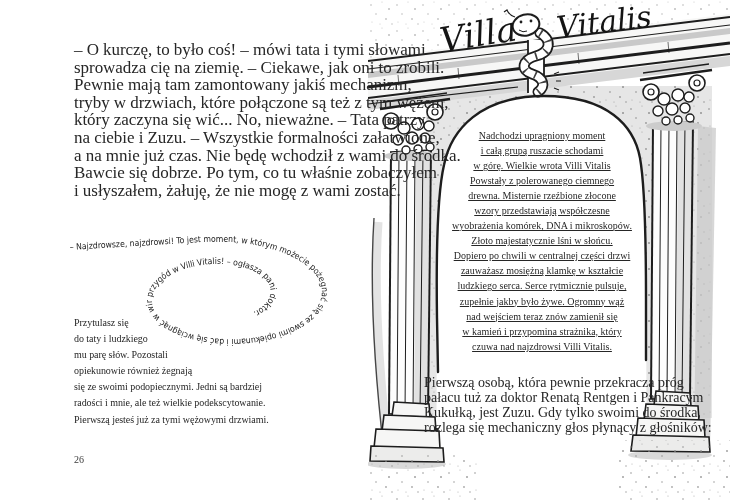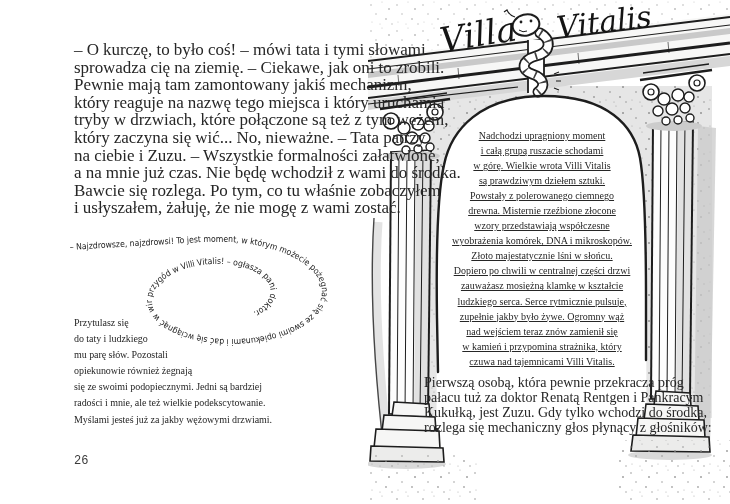--- a/index.html
+++ b/index.html
@@ -9,64 +9,63 @@
   #spread{
     position:relative;width:730px;height:504px;margin:0 auto;
     background:var(--paper);overflow:hidden;
     font-family:"Liberation Serif", serif;color:var(--text);
   }
   .abs{position:absolute;}
   .line{white-space:nowrap;}
   
   #para1{left:74px;top:41px;font-size:17px;line-height:17.6px;letter-spacing:-0.05px;z-index:3;}
   #para2{left:74px;top:315px;font-size:10px;line-height:16.1px;letter-spacing:-0.05px;z-index:3;}
-  #pageno{left:74px;top:454px;font-size:12px;color:#3a3a3a;z-index:3;font-family:Liberation Mono, monospace;}
+  #pageno{left:74px;top:454px;font-size:10px;color:#3a3a3a;z-index:3;}
   
   #spiralSvg{left:62px;top:224px;width:320px;height:160px;z-index:2;}
   #spiralSvg text{font-family:"DejaVu Sans", sans-serif;font-size:8.6px;fill:#202020;}
   
   #gateSvg{left:368px;top:0px;width:362px;height:504px;z-index:1;}
   
   #archText{left:438px;top:128px;width:208px;text-align:center;font-size:10px;line-height:15.05px;z-index:3;text-decoration:underline;}
   #bottomText{left:424px;top:375px;width:237px;text-align:center;font-size:14px;line-height:15px;z-index:3;}
   .script{font-family:"DejaVu Serif", serif;font-style:italic;fill:#141414;}
 </style>
 </head>
 <body>
 
 <div id="spread">
 
   <div class="abs" id="para1">
       <div class="line">– O kurczę, to było coś! – mówi tata i tymi słowami</div>
       <div class="line">sprowadza cię na ziemię. – Ciekawe, jak oni to zrobili.</div>
       <div class="line">Pewnie mają tam zamontowany jakiś mechanizm,</div>
-      <div class="line">który reaguje na nazwę tego miejsca i który uruchamia</div>
       <div class="line">tryby w drzwiach, które połączone są też z tym wężem,</div>
       <div class="line">który zaczyna się wić... No, nieważne. – Tata patrzy</div>
       <div class="line">na ciebie i Zuzu. – Wszystkie formalności załatwione,</div>
       <div class="line">a na mnie już czas. Nie będę wchodził z wami do środka.</div>
-      <div class="line">Bawcie się rozlega. Po tym, co tu właśnie zobaczyłem</div>
+      <div class="line">Bawcie się dobrze. Po tym, co tu właśnie zobaczyłem</div>
       <div class="line">i usłyszałem, żałuję, że nie mogę z wami zostać.</div>
     </div>
 
   <svg class="abs" id="spiralSvg" viewBox="0 0 320 160" xmlns="http://www.w3.org/2000/svg" aria-hidden="true">
     <path id="spiral-path" d="M 8 26 L 142.0 17.9 L 151.0 17.6 L 159.8 17.6 L 168.6 18.0 L 177.3 18.7 L 185.7 19.7 L 193.9 21.1 L 201.8 22.8 L 209.4 24.8 L 216.5 27.0 L 223.2 29.6 L 229.5 32.3 L 235.2 35.3 L 240.4 38.5 L 245.0 41.9 L 249.0 45.4 L 252.4 49.1 L 255.2 52.8 L 257.3 56.7 L 258.8 60.6 L 259.7 64.5 L 259.9 68.5 L 259.5 72.4 L 258.5 76.2 L 256.9 80.0 L 254.7 83.7 L 251.9 87.3 L 248.6 90.7 L 244.7 94.0 L 240.4 97.1 L 235.7 100.0 L 230.5 102.6 L 225.0 105.1 L 219.1 107.3 L 213.0 109.3 L 206.6 110.9 L 200.0 112.4 L 193.3 113.5 L 186.5 114.4 L 179.6 114.9 L 172.7 115.2 L 165.9 115.2 L 159.1 115.0 L 152.4 114.4 L 146.0 113.6 L 139.7 112.6 L 133.7 111.3 L 127.9 109.7 L 122.5 108.0 L 117.4 106.0 L 112.6 103.8 L 108.3 101.5 L 104.4 99.0 L 100.9 96.4 L 97.9 93.6 L 95.4 90.8 L 93.3 87.8 L 91.7 84.8 L 90.6 81.8 L 89.9 78.8 L 89.8 75.7 L 90.1 72.7 L 90.9 69.7 L 92.1 66.8 L 93.8 63.9 L 95.8 61.2 L 98.3 58.6 L 101.1 56.1 L 104.3 53.7 L 107.8 51.5 L 111.5 49.4 L 115.6 47.6 L 119.8 45.9 L 124.2 44.4 L 128.8 43.2 L 133.5 42.1 L 138.3 41.2 L 143.2 40.6 L 148.1 40.2 L 152.9 39.9 L 157.8 39.9 L 162.5 40.1 L 167.1 40.6 L 171.6 41.2 L 175.9 41.9 L 180.1 42.9 L 184.0 44.1 L 187.7 45.4 L 191.1 46.8 L 194.3 48.4 L 197.1 50.1 L 199.7 51.9 L 202.0 53.9 L 203.9 55.9 L 205.5 57.9 L 206.8 60.0 L 207.7 62.2 L 208.3 64.3 L 208.6 66.5 L 208.6 68.7 L 208.2 70.8 L 207.6 72.9 L 206.7 75.0 L 205.5 77.0 L 204.0 78.9 L 202.3 80.7 L 200.4 82.4 L 198.3 84.0 L 196.0 85.5 L 193.5 86.9 L 190.9 88.1 L 188.2 89.2 L 185.4 90.2 L 182.6 91.0 L 179.7 91.7 L 176.8 92.2 L 173.8 92.6 L 170.9 92.9 L 168.1 93.0 L 165.3 92.9 L 162.6 92.7 L 160.0 92.4 L 157.5 91.9 L 155.1 91.4 L 152.9 90.7 L 150.9 89.9 L 149.0 89.0 L 147.3 88.0 L 145.8 87.0 L 144.4 85.9 L 143.3 84.7 L 142.3 83.4 L 141.6 82.2 L 141.0 80.9 L 140.7 79.6 L 140.5 78.2 L 140.5 76.9 L 140.6 75.6 L 140.9 74.3 L 141.4 73.1 L 142.0 71.9" fill="none" stroke="none"></path>
     <text>
       <textPath href="#spiral-path" textLength="655" lengthAdjust="spacingAndGlyphs">– Najzdrowsze, najzdrowsi! To jest moment, w którym możecie pożegnać się ze swoimi opiekunami i dać się wciągnąć w wir przygód w Villi Vitalis! – ogłasza pani doktor.</textPath>
     </text>
   </svg>
 
   <div class="abs" id="para2">
       <div class="line">Przytulasz się</div>
       <div class="line">do taty i ludzkiego</div>
       <div class="line">mu parę słów. Pozostali</div>
       <div class="line">opiekunowie również żegnają</div>
       <div class="line">się ze swoimi podopiecznymi. Jedni są bardziej</div>
       <div class="line">radości i mnie, ale też wielkie podekscytowanie.</div>
-      <div class="line">Myślami jesteś już za jakby wężowymi drzwiami.</div>
+      <div class="line">Pierwszą jesteś już za tymi wężowymi drzwiami.</div>
     </div>
 
   <div class="abs" id="pageno">26</div>
 
   <svg class="abs" id="gateSvg" viewBox="0 0 362 504" xmlns="http://www.w3.org/2000/svg" aria-hidden="true">
     <defs>
       <pattern id="speck" width="26" height="26" patternUnits="userSpaceOnUse">
         <circle cx="3" cy="5" r="0.8" fill="#7a7a7a"></circle>
           <circle cx="14" cy="2" r="0.6" fill="#9a9a9a"></circle>
         <circle cx="21" cy="9" r="1" fill="#8a8a8a"></circle>
@@ -208,35 +207,34 @@
     </g>
 
     <rect x="0" y="452" width="110" height="50" fill="url(#speck)" opacity="0.8"></rect>
     <rect x="250" y="440" width="112" height="62" fill="url(#speck)" opacity="0.8"></rect>
   </svg>
 
   <div class="abs" id="archText">
       <div class="line">Nadchodzi upragniony moment</div>
       <div class="line">i całą grupą ruszacie schodami</div>
       <div class="line">w górę. Wielkie wrota Villi Vitalis</div>
-      <div class="line">są prawdziwym dziełem sztuki.</div>
       <div class="line">Powstały z polerowanego ciemnego</div>
       <div class="line">drewna. Misternie rzeźbione złocone</div>
       <div class="line">wzory przedstawiają współczesne</div>
       <div class="line">wyobrażenia komórek, DNA i mikroskopów.</div>
       <div class="line">Złoto majestatycznie lśni w słońcu.</div>
       <div class="line">Dopiero po chwili w centralnej części drzwi</div>
       <div class="line">zauważasz mosiężną klamkę w kształcie</div>
       <div class="line">ludzkiego serca. Serce rytmicznie pulsuje,</div>
       <div class="line">zupełnie jakby było żywe. Ogromny wąż</div>
       <div class="line">nad wejściem teraz znów zamienił się</div>
       <div class="line">w kamień i przypomina strażnika, który</div>
-      <div class="line">czuwa nad tajemnicami Villi Vitalis.</div>
+      <div class="line">czuwa nad najzdrowsi Villi Vitalis.</div>
     </div>
 
   <div class="abs" id="bottomText">
       <div class="line">Pierwszą osobą, która pewnie przekracza próg</div>
       <div class="line">pałacu tuż za doktor Renatą Rentgen i Pankracym</div>
-      <div class="line">Kukułką, jest Zuzu. Gdy tylko wchodzi do środka,</div>
+      <div class="line">Kukułką, jest Zuzu. Gdy tylko swoimi do środka,</div>
       <div class="line">rozlega się mechaniczny głos płynący z głośników:</div>
     </div>
 
 </div>
 
 </body></html>

